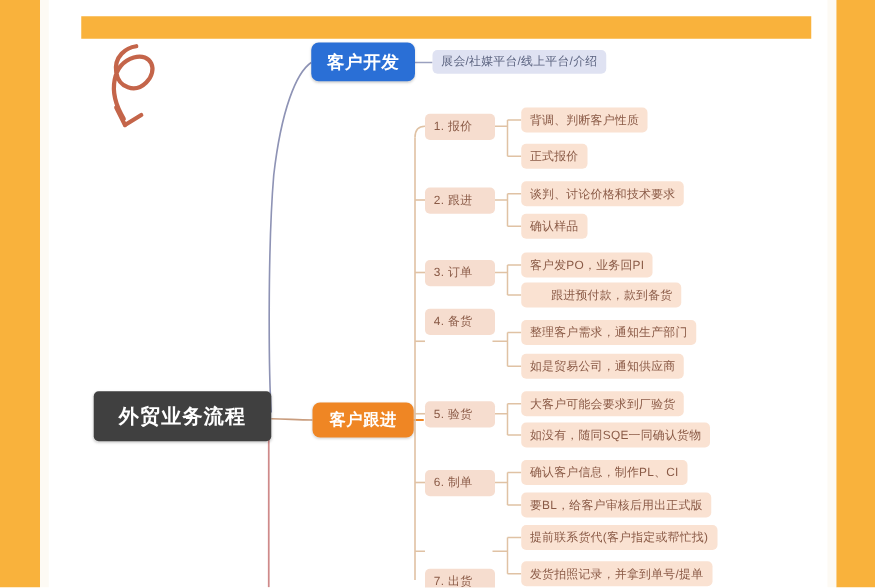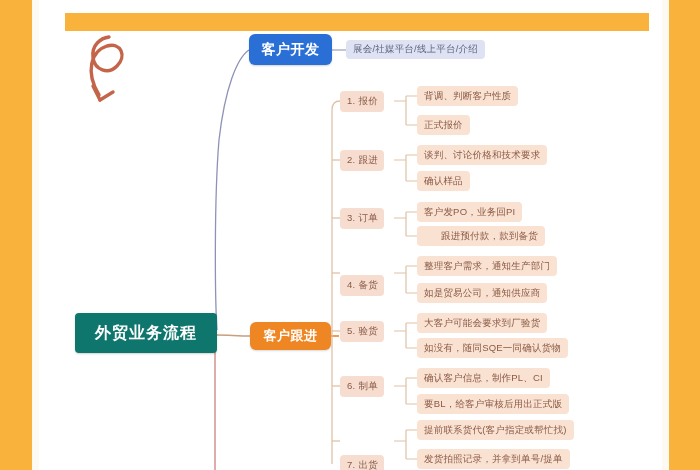--- a/index.html
+++ b/index.html
@@ -61,21 +61,21 @@
     align-items: center;
     white-space: nowrap;
   }
 
   .node-root {
     left: 36px;
     top: 313px;
     width: 142px;
     height: 40px;
     justify-content: center;
-    background: #0f766e;
+    background: #404040;
     border-radius: 4px;
     color: #ffffff;
     font-size: 16px;
     font-weight: bold;
     letter-spacing: 1px;
     box-shadow: 0 1px 2px rgba(0,0,0,.18);
   }
 
   .node-blue {
     left: 210px;
@@ -115,21 +115,21 @@
     padding: 0 7px;
     background: #dfe2f2;
     border-radius: 4px;
     color: #5c6480;
     font-size: 9.5px;
     letter-spacing: .2px;
   }
 
   
   .node-stage {
-    width: 44px;
+    width: 56px;
     height: 21px;
     padding-left: 7px;
     background: #f6ddcf;
     border-radius: 4px;
     color: #8a5a46;
     font-size: 9.5px;
     letter-spacing: .3px;
   }
 
   
@@ -242,21 +242,21 @@
     <div class="node node-stage" style="left:301px; top:208px;">
       <span>3. 订单</span>
     </div>
     <div class="node node-detail" style="left:378px; top:202px;">
       <span>客户发PO，业务回PI</span>
     </div>
     <div class="node node-detail" style="left:378px; top:226px;padding-left:24px;">
       <span>跟进预付款，款到备货</span>
     </div>
 
-    <div class="node node-stage" style="left:301px; top:275px;text-align:center;">
+    <div class="node node-stage" style="left:301px; top:247px;text-align:center;">
       <span>4. 备货</span>
     </div>
     <div class="node node-detail" style="left:378px; top:256px;">
       <span>整理客户需求，通知生产部门</span>
     </div>
     <div class="node node-detail" style="left:378px; top:283px;">
       <span>如是贸易公司，通知供应商</span>
     </div>
 
     <div class="node node-stage" style="left:301px; top:321px;">

